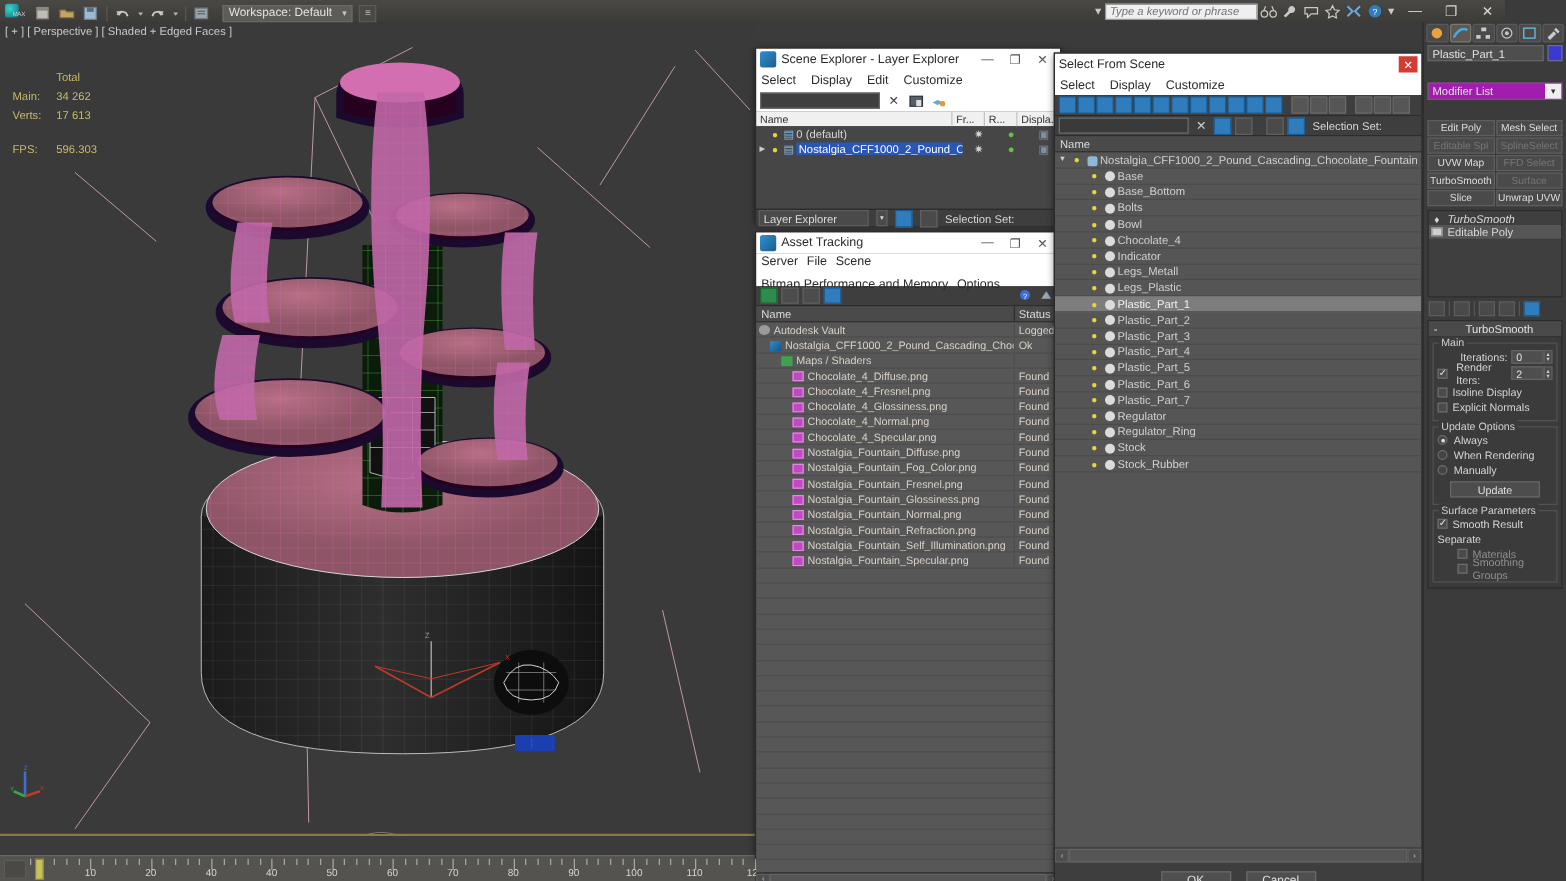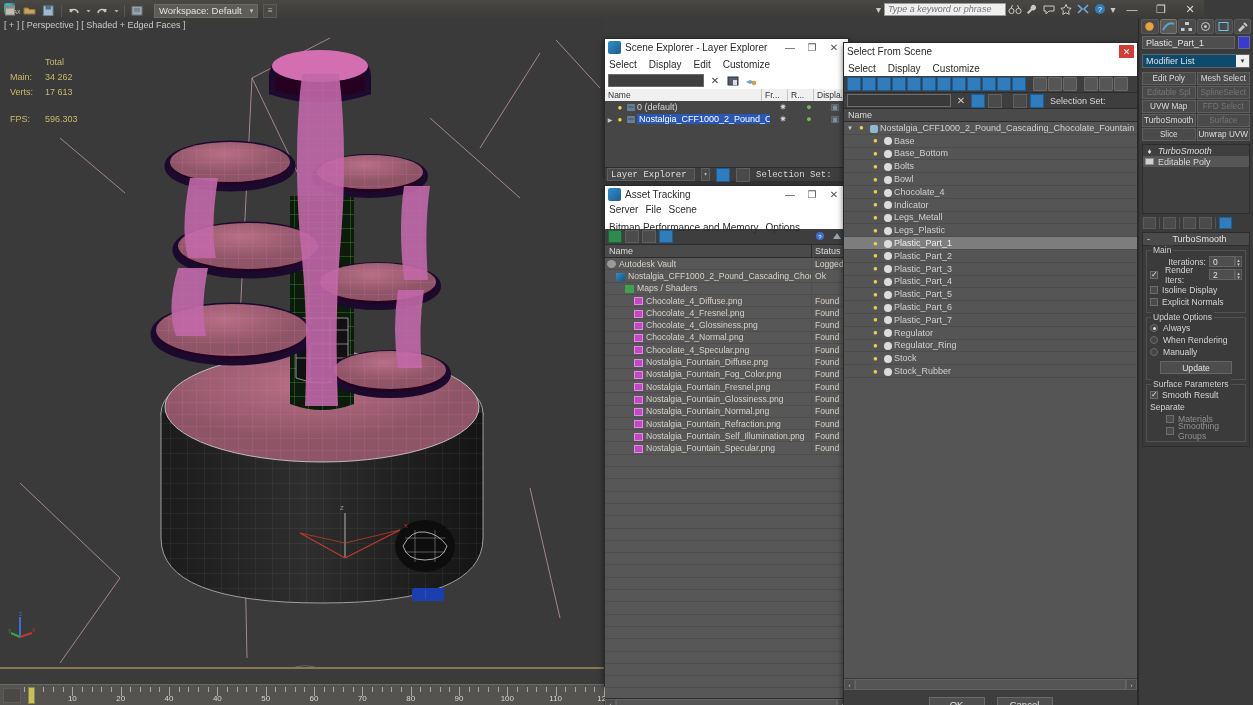--- a/index.html
+++ b/index.html
@@ -2,21 +2,21 @@
 <html><head>
 <meta charset="utf-8">
 <style>
   * { box-sizing: border-box; margin:0; padding:0; }
   html,body { width:1253px; height:705px; overflow:hidden; background:#3b3b3b;
     font-family:"Liberation Sans", sans-serif; font-size:10px; color:#d6d6d6; }
   #app { position:relative; width:1253px; height:705px; }
 
   
   .titlebar { position:absolute; left:0; top:0; width:1204px; height:18px;
-    background:linear-gradient(#4a4844,#3d3b38); display:flex; align-items:flex-start;flex-direction:column; }
+    background:linear-gradient(#4a4844,#3d3b38); display:flex; align-items:flex-end; }
   .tb-logo { width:24px; height:18px; position:relative; }
   .tb-logo .dot { position:absolute; left:4px; top:3px; width:11px; height:11px;
     background:radial-gradient(circle at 35% 35%,#38d6cf,#0e6b7a); border-radius:2px; }
   .tb-logo .mx { position:absolute; left:10px; top:9px; font-size:5px; color:#cfcfcf; letter-spacing:-0.3px;}
   .qat { display:flex; align-items:center; gap:2px; padding-left:2px; }
   .qbtn { width:17px; height:15px; border-radius:2px; position:relative; cursor:pointer;}
   .qsep { width:1px; height:12px; background:#5a5752; margin:0 2px;}
   .ws { margin-left:6px; height:14px; background:#5e5c57; border:1px solid #6d6a64;
     display:flex; align-items:center; padding:0 4px; font-size:9.5px; color:#e2e2e2;}
   .ws .arrow { margin-left:8px; font-size:7px; color:#c8c8c8;}
@@ -91,21 +91,21 @@
   .se-hdr div { border-right:1px solid #c4c4c4; padding-left:3px; line-height:12px; overflow:hidden;}
   .se-body { background:#464646; height:66px; }
   .se-row { height:12px; display:flex; align-items:center; font-size:9px; color:#d6d6d6; }
   .se-row.sel .nm { background:#2a56b5; color:#fff; padding:0 2px;}
   .se-row .exp { width:10px; text-align:center; font-size:6px; color:#c8c8c8;}
   .se-row .bulb { width:10px; text-align:center; color:#e8d24a; font-size:8px;}
   .se-row .lyr { width:12px; text-align:center; color:#7fb4e0; font-size:9px;}
   .se-row .nm { flex:1; overflow:hidden; white-space:nowrap;}
   .se-row .c1,.se-row .c2,.se-row .c3 { width:26px; text-align:center;}
   .se-foot { height:14px; background:#3e3e3e; border-top:1px solid #2c2c2c;
-    display:flex; align-items:center; padding:0 2px; gap:6px; font-size:9px;font-family:Liberation Mono, monospace;}
+    display:flex; align-items:center; padding:0 2px; gap:6px; font-size:9px;}
   .se-foot .combo { width:88px; height:13px; background:#4a4a4a; border:1px solid #5e5e5e;
     line-height:12px; padding-left:3px; color:#ddd;}
   .se-foot .ca { width:9px;height:13px;background:#4a4a4a;border:1px solid #5e5e5e;
     font-size:6px;text-align:center;line-height:12px;}
   .sqbtn { width:14px;height:14px;background:#2f7dbd;border:1px solid #1d5e94;}
   .sqbtn.alt { background:#4a4a4a; border-color:#606060; }
 
   
   #assetTracking { left:604px; top:185px; width:245px; height:501px; }
   .at-tools { height:16px; background:#3e3e3e; display:flex; align-items:center; padding:0 3px; gap:3px;
@@ -175,21 +175,21 @@
     background:#3b3b3b; border-left:1px solid #2a2a2a; }
   .cp-tabs { height:17px; display:flex; align-items:center; gap:1px; padding:1px 2px;
     background:#3b3b3b;}
   .cp-tab { width:19px; height:15px; background:#4a4a4a; border:1px solid #5a5a5a; border-radius:2px;
     display:flex;align-items:center;justify-content:center; cursor:pointer;}
   .cp-tab.active { background:#5c5a52; border-color:#7a786c;}
   .cp-name { display:flex; align-items:center; padding:1px 3px; gap:3px;}
   .cp-name .f { flex:1; height:13px; background:#4e4e4e; border:1px solid #646464;
     font-size:9px; color:#e3e3e3; padding-left:3px; line-height:12px;}
   .cp-name .sw { width:12px;height:13px; background:#3a3ad0; border:1px solid #6a6a8a;}
-  .cp-modlist { margin:4px 3px; height:14px; background:#0c4a6e; border:1px solid #646464;
+  .cp-modlist { margin:16px 3px; height:14px; background:#a21caf; border:1px solid #646464;
     display:flex; align-items:center; font-size:9px; color:#e0e0e0; padding-left:3px;}
   .cp-modlist .cv { margin-left:auto; width:13px; height:12px; background:#efefef; color:#333;
     font-size:7px; display:flex;align-items:center;justify-content:center;}
   .cp-btns { display:grid; grid-template-columns:1fr 1fr; gap:1px; margin:2px 3px;}
   .cpb { height:13px; background:#4a4a4a; border:1px solid #5e5e5e; font-size:8.2px;
     color:#dcdcdc; text-align:center; line-height:12px; overflow:hidden; cursor:pointer;}
   .cpb.dim { color:#767676; }
   .cp-stack { margin:3px 3px 0; height:70px; background:#3f3f3f; border:1px solid #2c2c2c;
     overflow:hidden;}
   .st-row { height:11px; display:flex; align-items:center; font-size:9px; color:#d8d8d8; padding-left:2px;}

